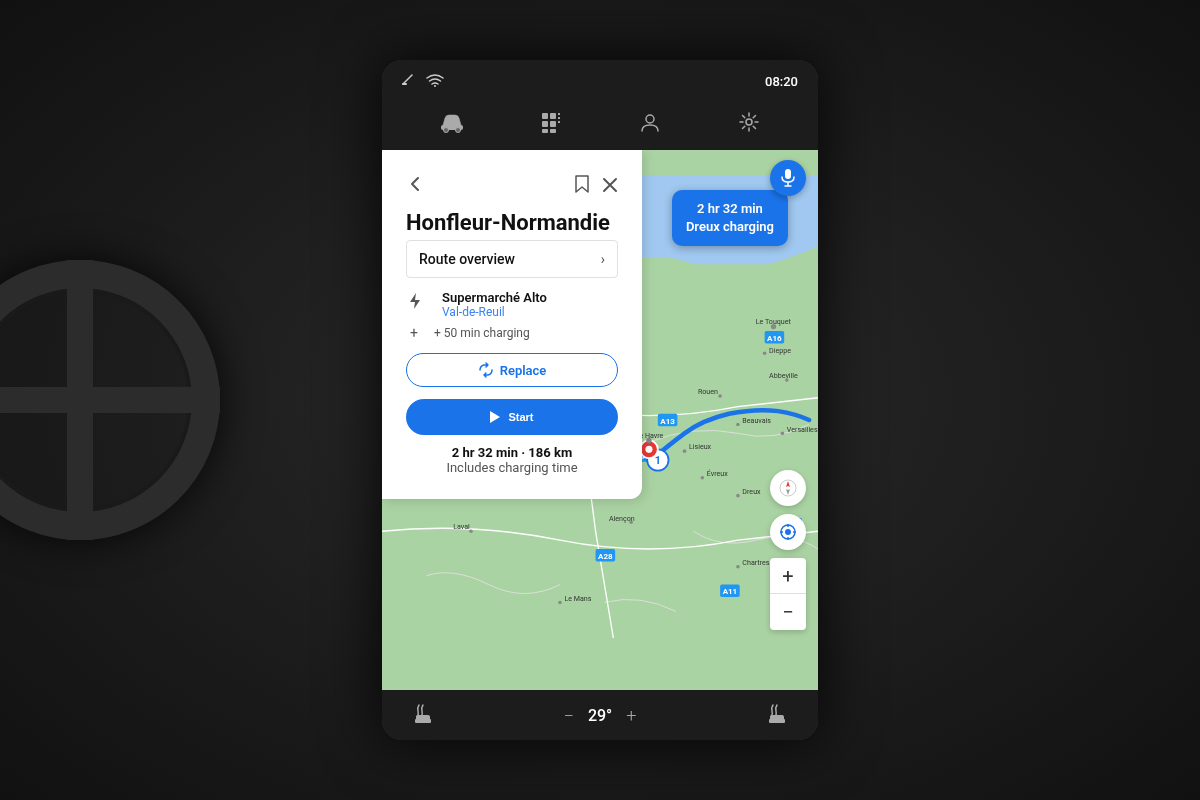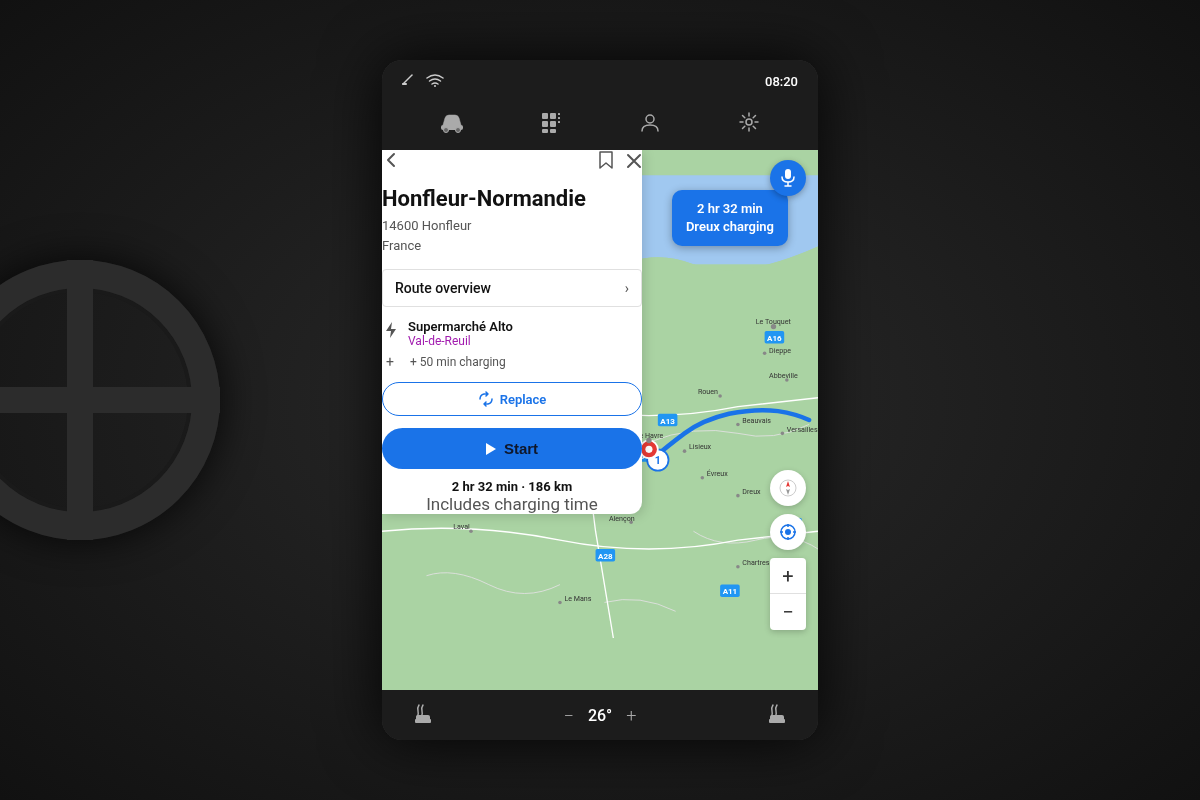--- a/index.html
+++ b/index.html
@@ -199,21 +199,21 @@
     .zoom-btn:last-child { border-bottom: none; }
 
     
     .info-panel {
       position: absolute;
       top: 0;
       left: 0;
       width: 260px;
       background: #fff;
       border-radius: 0 0 12px 0;
-      padding: 0;
+      padding: 24px;
       box-shadow: 2px 2px 12px rgba(0,0,0,0.15);
     }
 
     .panel-header {
       display: flex;
       align-items: center;
       justify-content: space-between;
       margin-bottom: 12px;
     }
 
@@ -270,42 +270,42 @@
 
     
     .waypoint-section {
       margin-bottom: 12px;
       padding: 0 2px;
     }
 
     .waypoint-item {
       display: flex;
       align-items: flex-start;
-      gap: 8px;
+      gap: 18px;
       margin-bottom: 6px;
     }
 
     .waypoint-icon {
       margin-top: 2px;
       font-size: 14px;
       color: #555;
       min-width: 16px;
     }
 
     .waypoint-info {}
 
     .waypoint-name {
       font-size: 13px;
       font-weight: 600;
       color: #111;
     }
 
     .waypoint-sub {
       font-size: 12px;
-      color: #a21caf;
+      color: #3b82f6;
     }
 
     .charging-item {
       display: flex;
       align-items: center;
       gap: 8px;
       padding-left: 2px;
     }
 
     .charging-icon {
@@ -332,26 +332,26 @@
       font-size: 13px;
       font-weight: 600;
       cursor: pointer;
       background: #fff;
       margin-bottom: 12px;
     }
 
     
     .start-btn {
       background: #1a73e8;
-      color: #0f172a;
+      color: #ffffff;
       border: none;
       border-radius: 24px;
       padding: 12px;
       width: 100%;
-      font-size: 15px;
+      font-size: 11px;
       font-weight: 600;
       cursor: pointer;
       display: flex;
       align-items: center;
       justify-content: center;
       gap: 8px;
       margin-bottom: 10px;
     }
 
     .nav-triangle {
@@ -367,21 +367,21 @@
       text-align: center;
     }
 
     .route-time {
       font-size: 13px;
       font-weight: 700;
       color: #111;
     }
 
     .route-includes {
-      font-size: 17px;
+      font-size: 13px;
       color: #555;
     }
 
     
     .bottom-bar {
       background: #1c1c1c;
       display: flex;
       align-items: center;
       justify-content: space-between;
       padding: 8px 30px;
@@ -683,24 +683,20 @@
             </div>
             <div class="panel-nav-icon">
               <svg width="16" height="16" viewBox="0 0 16 16" fill="none">
                 <path d="M2 2 L14 14 M14 2 L2 14" stroke="#555" stroke-width="2" stroke-linecap="round"></path>
               </svg>
             </div>
           </div>
         </div>
 
         <div class="destination-name">Honfleur-Normandie</div>
-        <div class="destination-address">
-          <span>14600 Honfleur</span><br>
-          <span>France</span>
-        </div>
 
         <div class="route-overview-btn">
           <span class="route-overview-label">Route overview</span>
           <span class="chevron-icon">›</span>
         </div>
 
         <div class="waypoint-section">
           <div class="waypoint-item">
             <div class="waypoint-icon">
               <svg width="14" height="18" viewBox="0 0 14 18" fill="none">
@@ -750,21 +746,21 @@
         <svg width="22" height="22" viewBox="0 0 22 22" fill="none">
           <path d="M7 3 Q5 6 6 9 Q7 12 5 15" stroke="#aaa" stroke-width="1.5" fill="none" stroke-linecap="round"></path>
           <path d="M11 3 Q9 6 10 9 Q11 12 9 15" stroke="#aaa" stroke-width="1.5" fill="none" stroke-linecap="round"></path>
           <path d="M4 17 L18 17 Q19 17 19 18 L19 20 Q19 21 18 21 L4 21 Q3 21 3 20 L3 18 Q3 17 4 17 Z" fill="#aaa"></path>
           <path d="M8 13 L16 13 Q18 13 18 15 L18 17 L4 17 L4 15 Q4 13 6 13 Z" fill="#aaa"></path>
         </svg>
       </div>
 
       <div class="temp-control">
         <div class="temp-minus">−</div>
-        <div class="temp-value">26°</div>
+        <div class="temp-value">29°</div>
         <div class="temp-plus">+</div>
       </div>
 
       <div class="seat-icon">
         <svg width="22" height="22" viewBox="0 0 22 22" fill="none">
           <path d="M7 3 Q5 6 6 9 Q7 12 5 15" stroke="#aaa" stroke-width="1.5" fill="none" stroke-linecap="round"></path>
           <path d="M11 3 Q9 6 10 9 Q11 12 9 15" stroke="#aaa" stroke-width="1.5" fill="none" stroke-linecap="round"></path>
           <path d="M4 17 L18 17 Q19 17 19 18 L19 20 Q19 21 18 21 L4 21 Q3 21 3 20 L3 18 Q3 17 4 17 Z" fill="#aaa"></path>
           <path d="M8 13 L16 13 Q18 13 18 15 L18 17 L4 17 L4 15 Q4 13 6 13 Z" fill="#aaa"></path>
         </svg>

